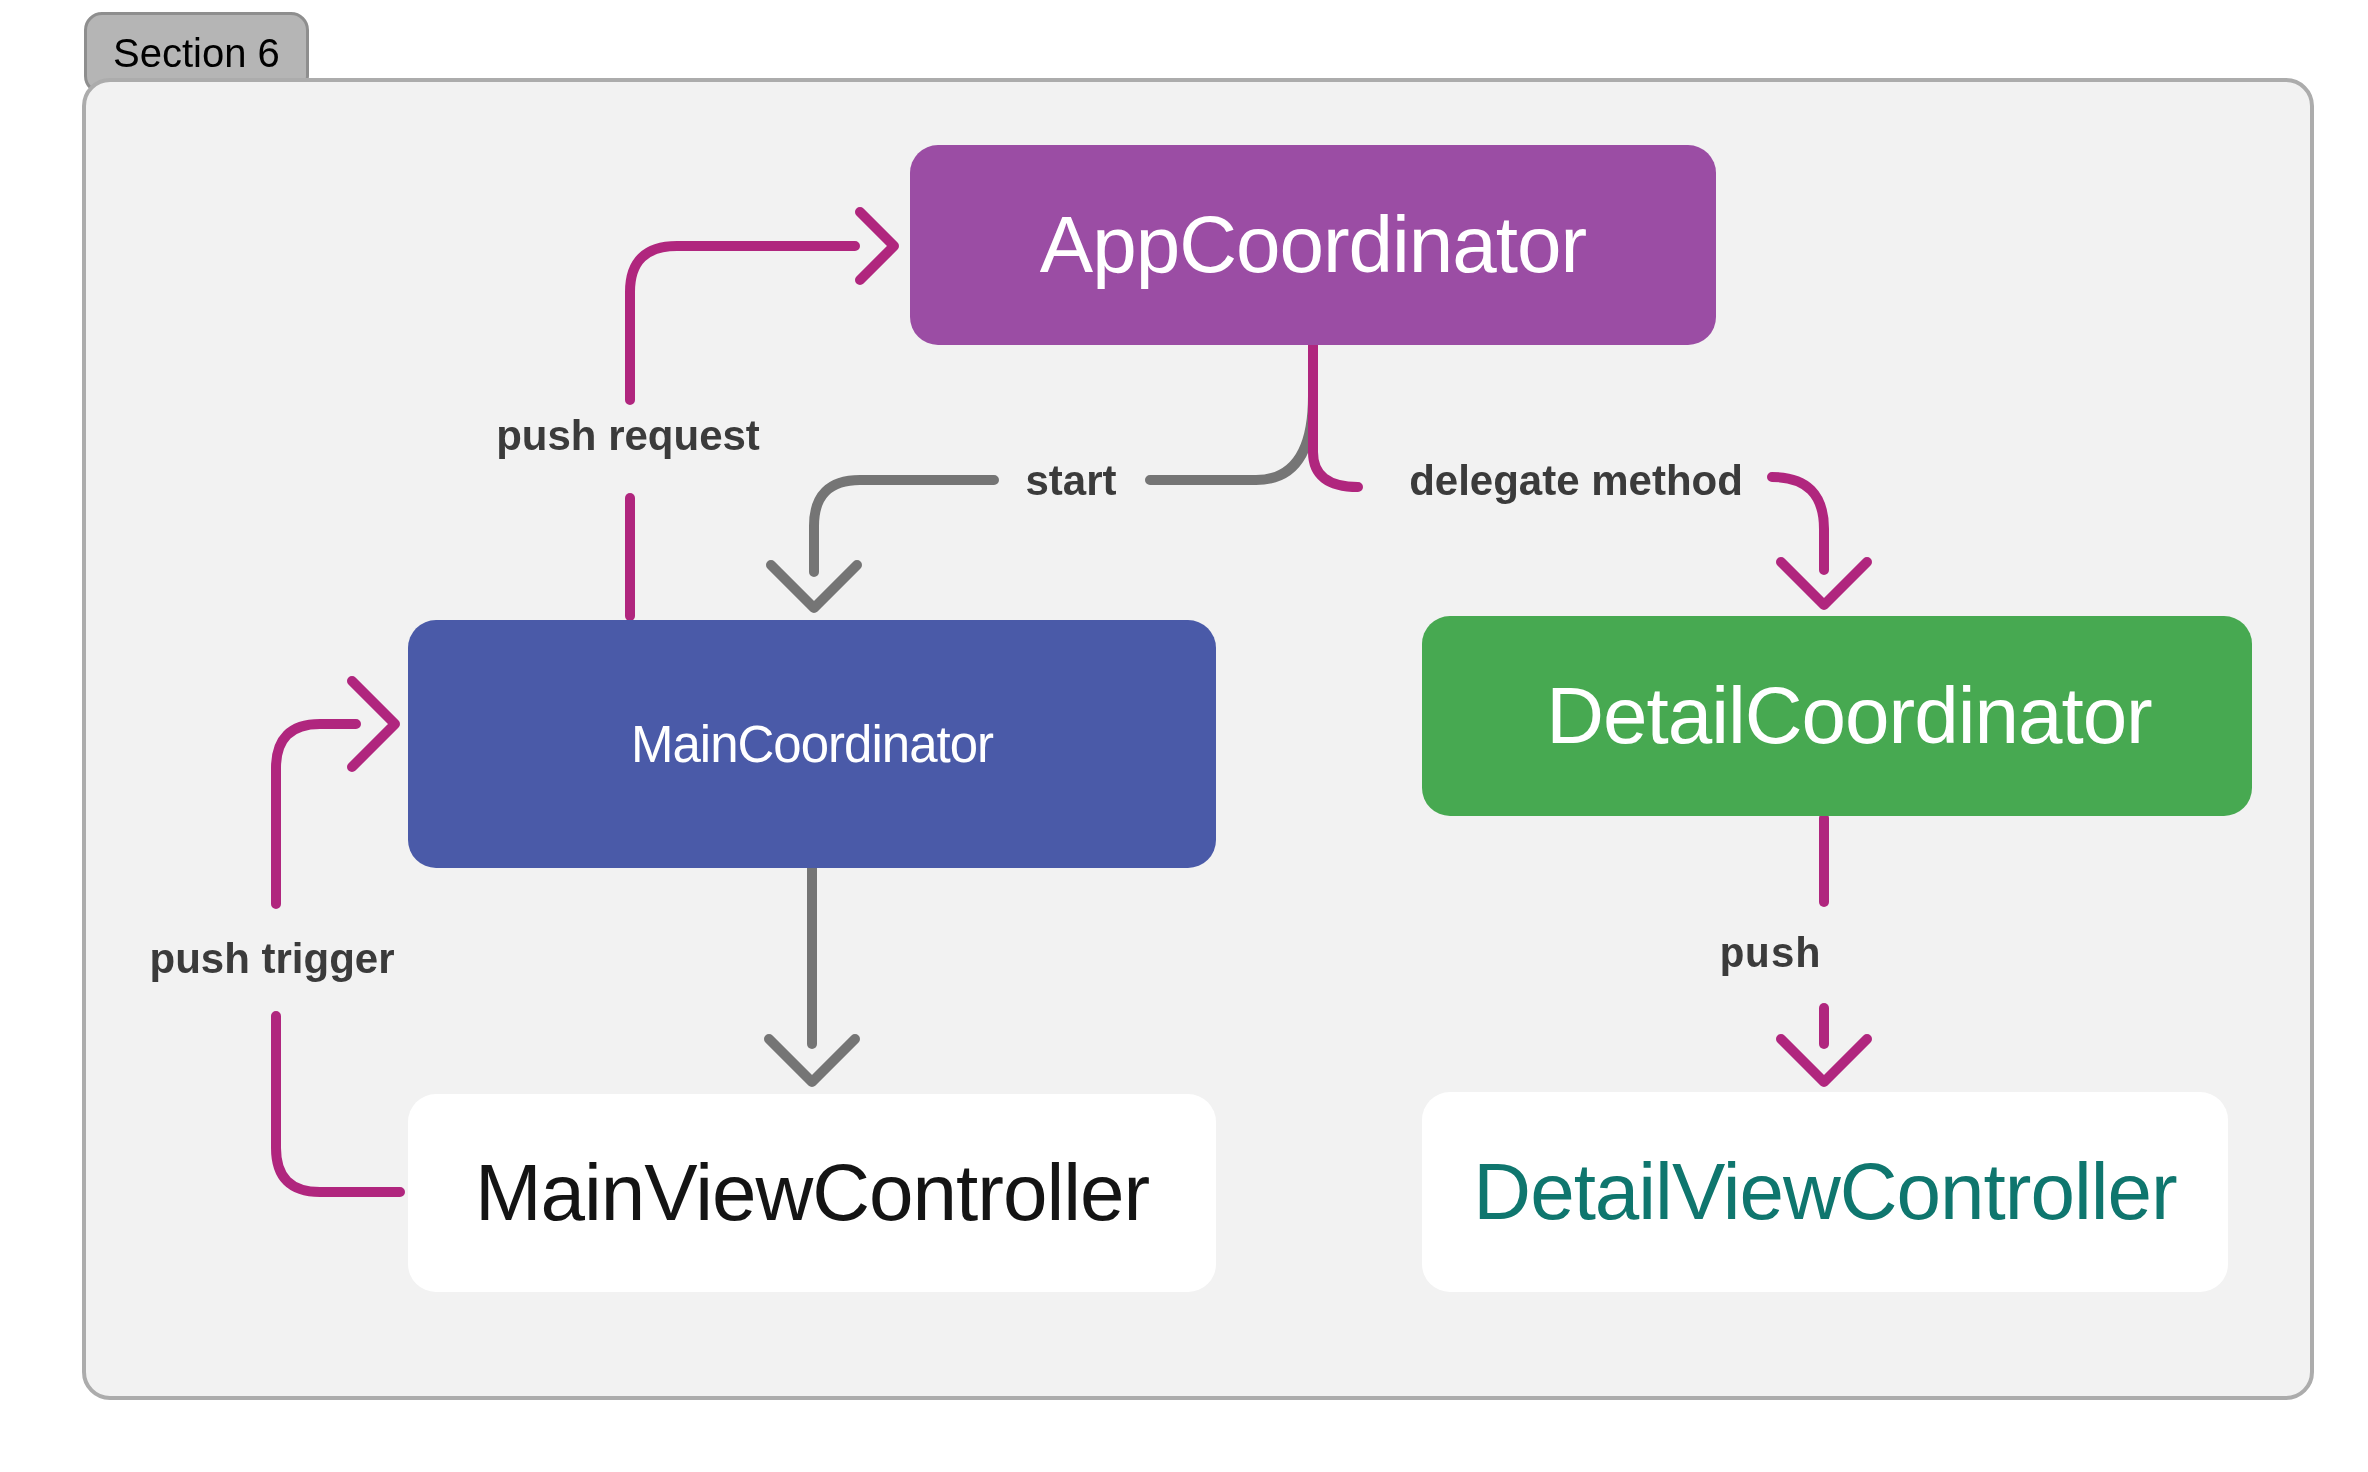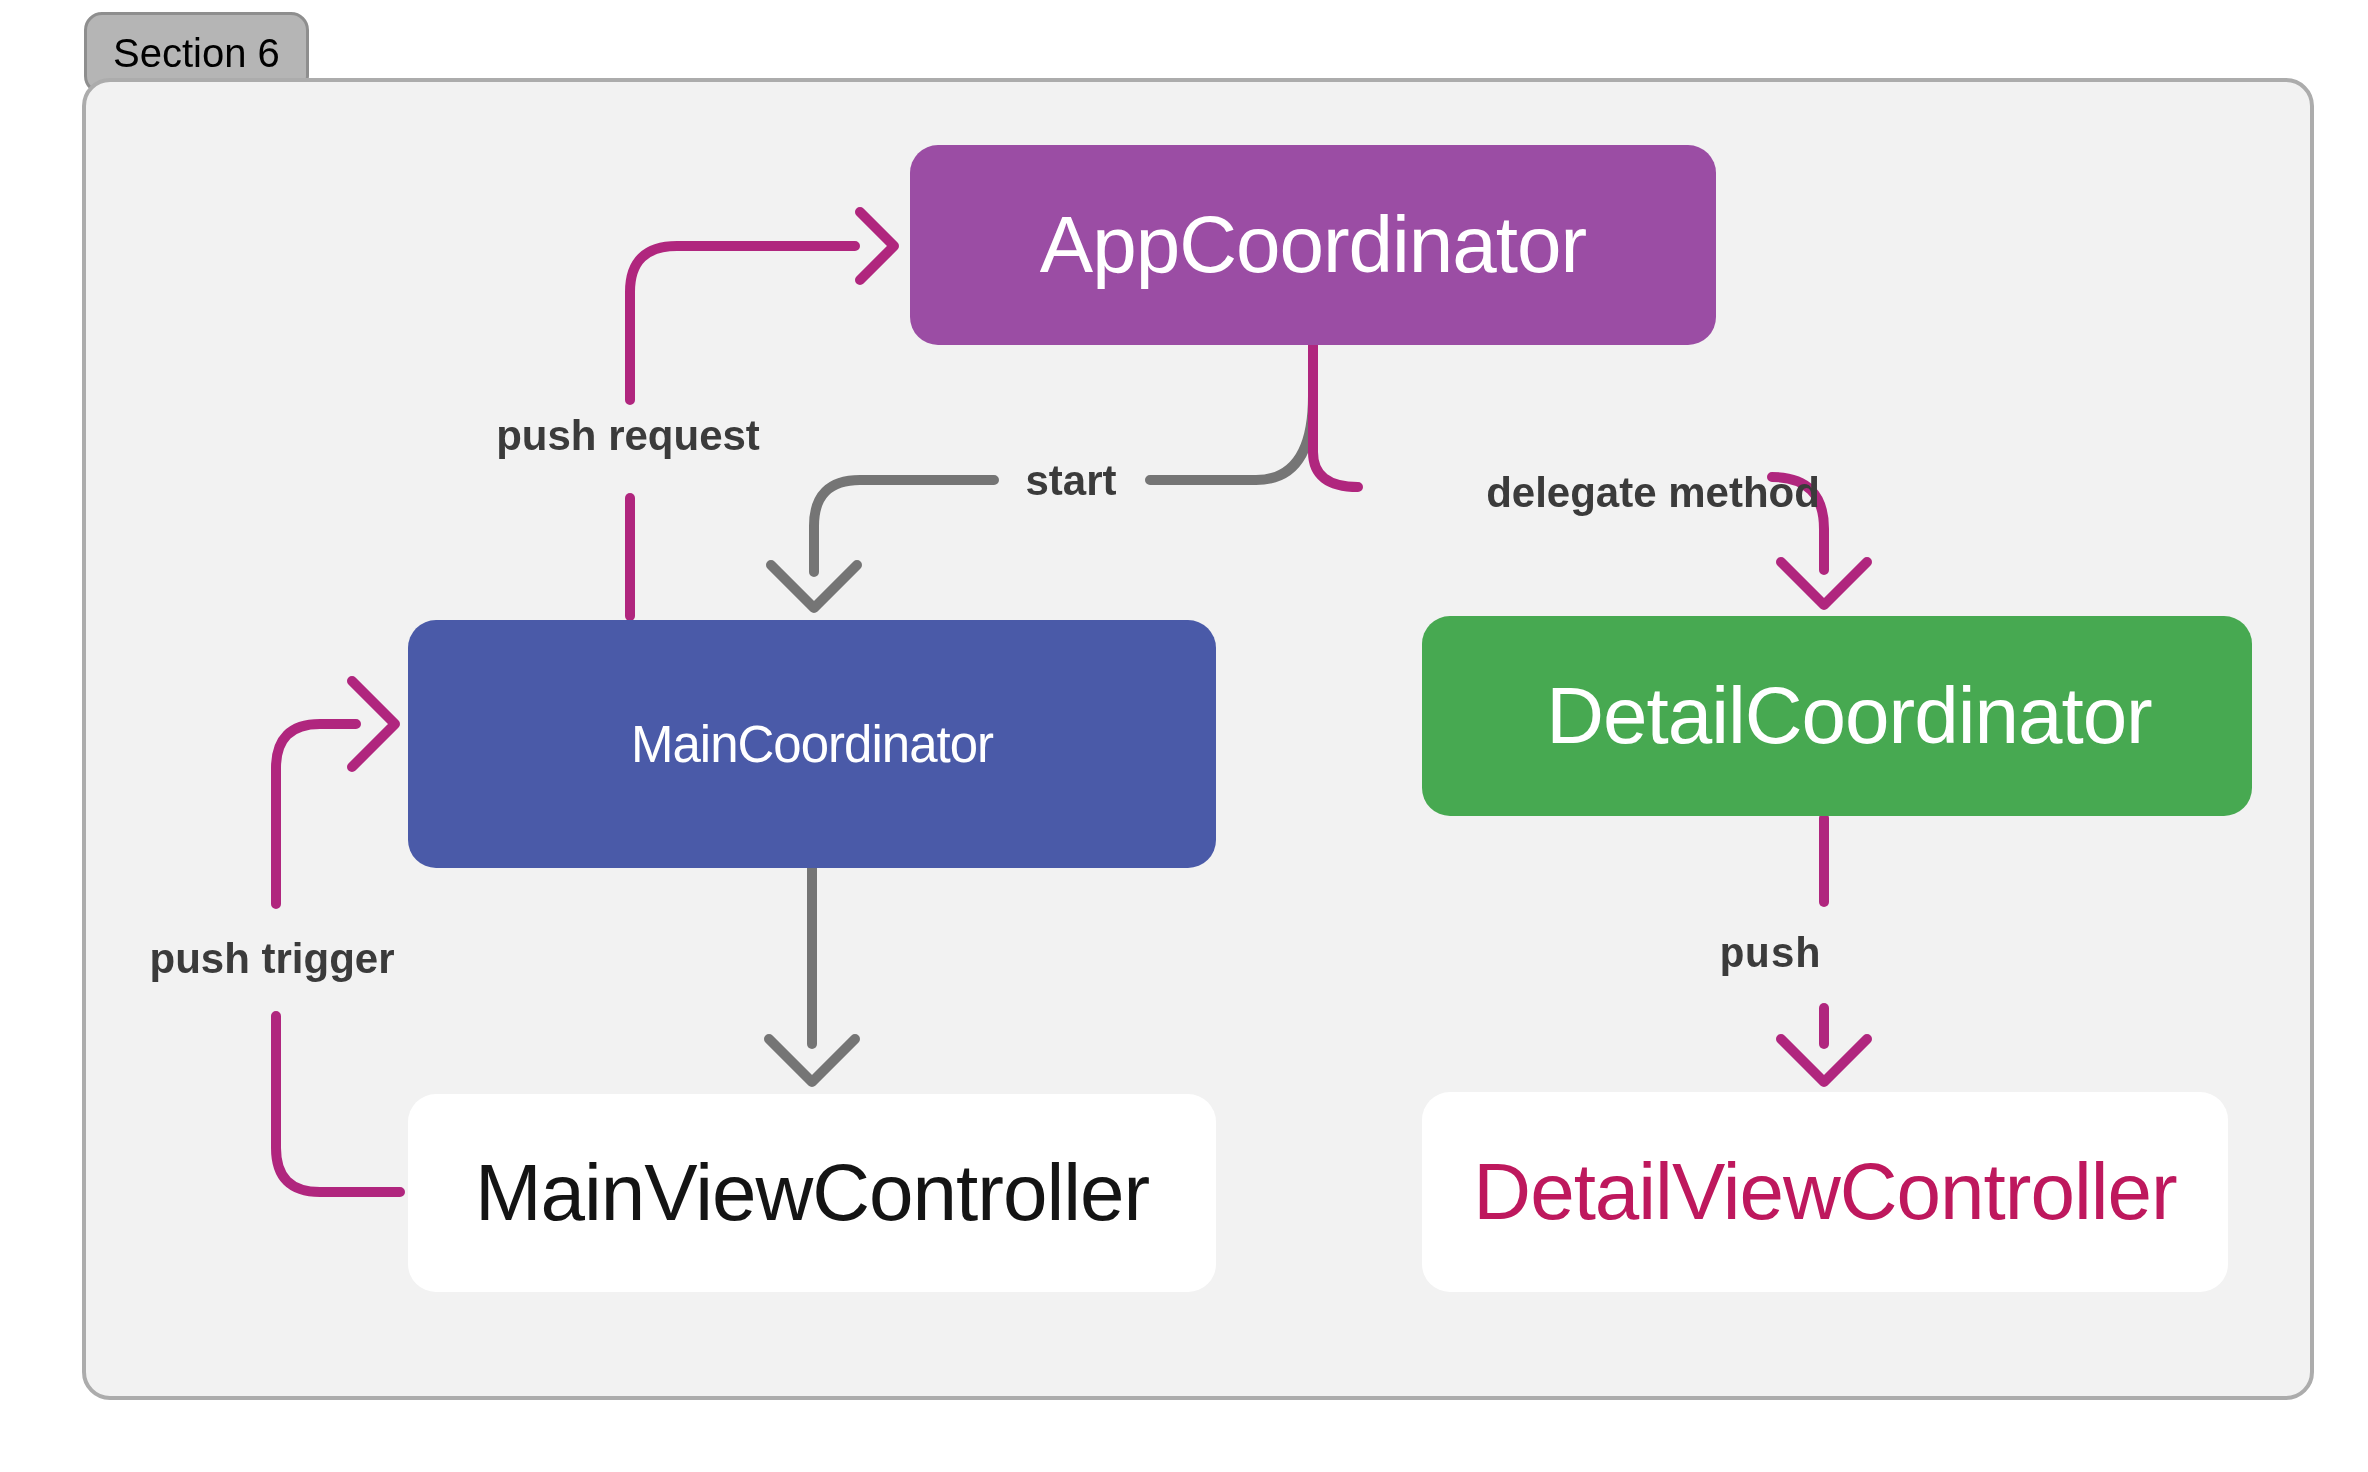--- a/index.html
+++ b/index.html
@@ -55,32 +55,32 @@
     border-radius: 28px;
     font-weight: 200;
     letter-spacing: -1px;
     white-space: nowrap;
   }
   .node span { display: block; }
   .node-app        { left: 910px;  top: 145px;  width: 806px; height: 200px; background: #9b4da4; color: #ffffff; font-size: 80px; }
   .node-main       { left: 408px;  top: 620px;  width: 808px; height: 248px; background: #4a5aa8; color: #ffffff; font-size: 51px; }
   .node-detail     { left: 1422px; top: 616px;  width: 806px; height: 200px; background: #47a951; color: #ffffff; font-size: 80px; padding-left: 24px; }
   .node-main-vc    { left: 408px;  top: 1094px; width: 808px; height: 198px; background: #ffffff; color: #141414; font-size: 80px; }
-  .node-detail-vc  { left: 1422px; top: 1092px; width: 806px; height: 200px; background: #ffffff; color: #be185d; font-size: 80px; }
+  .node-detail-vc  { left: 1422px; top: 1092px; width: 806px; height: 200px; background: #ffffff; color: #0f766e; font-size: 80px; }
   .edge-label {
     position: absolute;
     transform: translate(-50%, -50%);
     font-size: 42px;
     font-weight: 600;
     color: #3b3b3b;
     white-space: nowrap;
   }
   .lbl-push-request    { left: 628px;  top: 436px; }
   .lbl-start           { left: 1071px; top: 481px; text-align: center; }
-  .lbl-delegate-method { left: 1653px; top: 481px; margin-top: 12px; }
+  .lbl-delegate-method { left: 1576px; top: 481px; }
   .lbl-push-trigger    { left: 272px;  top: 959px; }
   .lbl-push            { left: 1770px; top: 956px; font-family: Liberation Mono, monospace; }
   .stroke-gray    { stroke: #757575; }
   .stroke-magenta { stroke: #b0267e; }
   .edge-path {
     fill: none;
     stroke-width: 10px;
     stroke-linecap: round;
     stroke-linejoin: round;
   }

